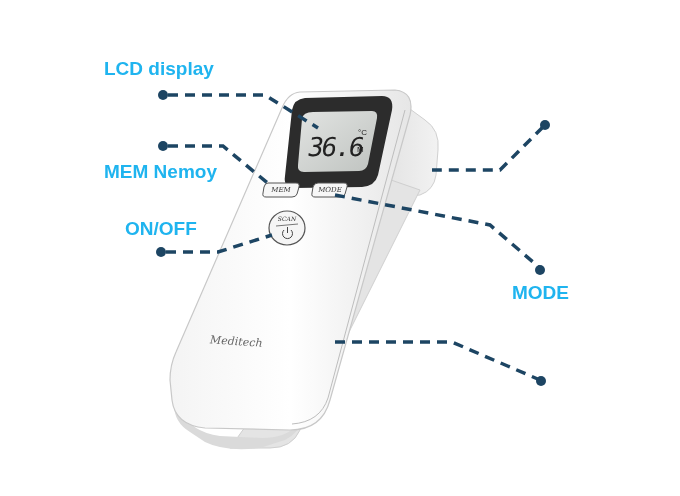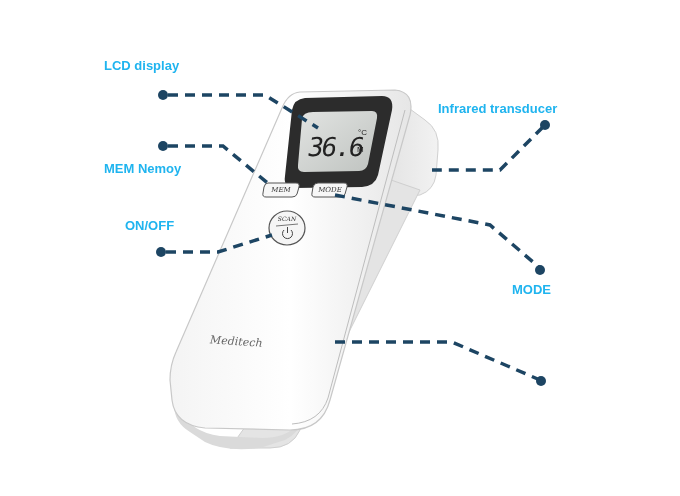--- a/index.html
+++ b/index.html
@@ -1,18 +1,18 @@
 <!DOCTYPE html>
 <html><head>
   <meta charset="utf-8">
   <style>
     html, body { margin: 0; padding: 0; }
     body { width: 680px; height: 496px; background: #ffffff; position: relative; overflow: hidden; font-family: "Liberation Sans", sans-serif; }
     .stage { position: absolute; left: 0; top: 0; width: 680px; height: 496px; }
-    .label { position: absolute; color: #1fb4ef; font-weight: bold; font-size: 13px; white-space: nowrap; font-family: "Liberation Sans", sans-serif; }
+    .label { position: absolute; color: #1fb4ef; font-weight: bold; font-size: 19px; white-space: nowrap; font-family: "Liberation Sans", sans-serif; }
     svg { position: absolute; left: 0; top: 0; }
     .brand { position: absolute; font-family: "DejaVu Serif", serif; font-style: italic; font-size: 11px; color: #666; transform: rotate(4deg); }
     .lcd-digits { font-family: "DejaVu Sans Mono", monospace; }
   </style>
 </head>
 <body>
 
 <div class="stage">
 
   <svg width="680" height="496" viewBox="0 0 680 496">
@@ -89,15 +89,14 @@
   </div>
   <div style="position:absolute; left:270px; top:213px; width:34px; height:12px; text-align:center; font-size:6px; line-height:12px; color:#333; font-family:'DejaVu Serif',serif; font-style:italic;">
     <span>SCAN</span>
   </div>
 
   <div class="brand" style="left:210px; top:335px;">Meditech</div>
 
   <div class="label" style="left:104px; top:58px;">LCD display</div>
   <div class="label" style="left:104px; top:161px;">MEM Nemoy</div>
   <div class="label" style="left:125px; top:218px;">ON/OFF</div>
-  <div class="label" style="left:438px; top:101px;">Infrared transducer</div>
   <div class="label" style="left:512px; top:282px;">MODE</div>
 </div>
 
 </body></html>

